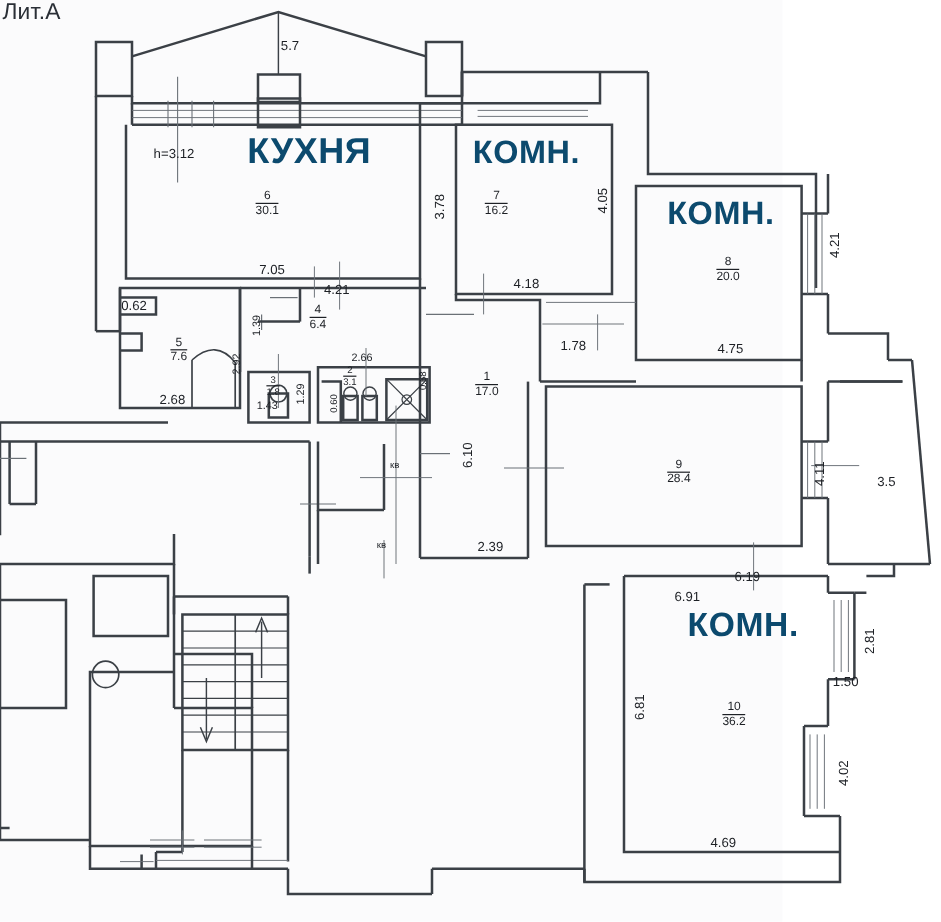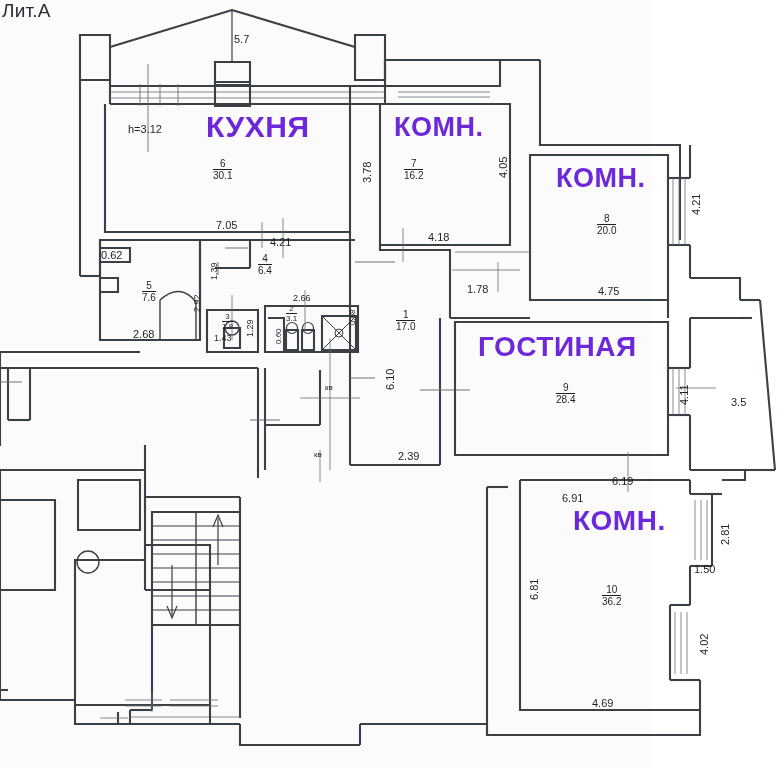--- a/index.html
+++ b/index.html
@@ -14,21 +14,21 @@
   .lit-label{
     position:absolute;left:2px;top:0px;
     font-size:19px;color:#2a2f36;letter-spacing:.2px;
     font-family:"Liberation Sans", sans-serif;
   }
 
   
   .room-name{
     position:absolute;
     font-weight:bold;
-    color:#6d28d9;
+    color:#0c4a6e;
     font-family:"Liberation Sans", sans-serif;
     white-space:nowrap;
     letter-spacing:.5px;
   }
 
   
   .room-num{
     position:absolute;
     text-align:center;
     color:#1d2025;
@@ -271,21 +271,20 @@
       <path d="M676,388 L716,388" stroke-width="0.8" stroke="#6a7076"></path>
       <path d="M152,692 L152,712" stroke-width="0.8" stroke="#6a7076"></path>
     </g>
   </svg>
 
   <div class="lit-label">Лит.А</div>
 
   <div class="room-name" style="left:206px;top:110px;font-size:30px;">КУХНЯ</div>
   <div class="room-name" style="left:394px;top:112px;font-size:27px;">КОМН.</div>
   <div class="room-name" style="left:556px;top:163px;font-size:27px;">КОМН.</div>
-  <div class="room-name" style="left:478px;top:331px;font-size:28px;">ГОСТИНАЯ</div>
   <div class="room-name" style="left:573px;top:505px;font-size:28px;">КОМН.</div>
 
   <div class="room-num" style="left:213px;top:159px;">
     <span class="n">6</span>
     <span class="a">30.1</span>
   </div>
   <div class="room-num" style="left:404px;top:159px;">
     <span class="n">7</span>
     <span class="a">16.2</span>
   </div>

